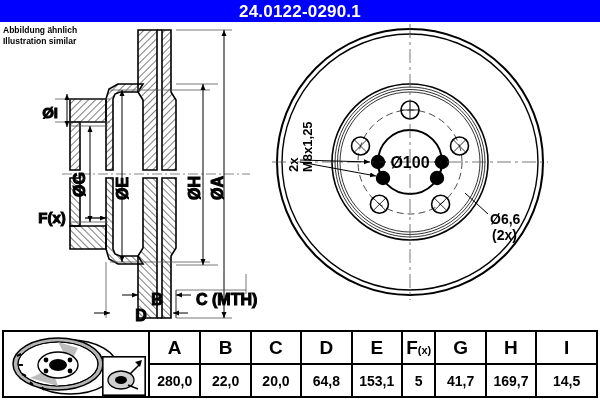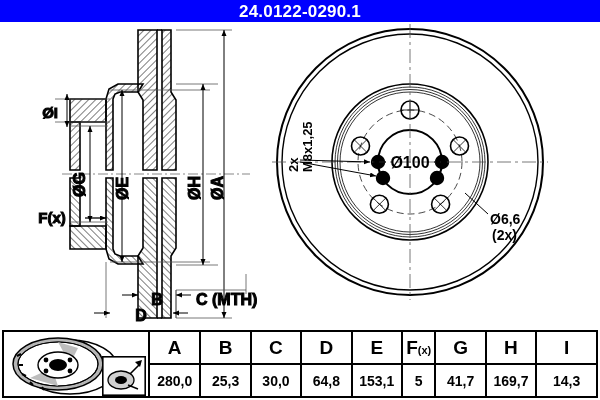--- a/index.html
+++ b/index.html
@@ -70,20 +70,24 @@
 </style>
 </head>
 <body>
 
 <div id="root">
 
   <div class="banner">
     <span>24.0122-0290.1</span>
   </div>
 
+  <div class="caption">
+    <div>Abbildung ähnlich</div>
+    <div>Illustration similar</div>
+  </div>
 
   <div class="drawing">
   <svg width="600" height="306" viewBox="0 0 600 306" xmlns="http://www.w3.org/2000/svg">
     <defs>
       <pattern id="hatchR" width="5" height="5" patternTransform="rotate(45)" patternUnits="userSpaceOnUse">
         <line x1="0" y1="0" x2="0" y2="5" stroke="#000" stroke-width="1"></line>
       </pattern>
       <pattern id="hatchL" width="5" height="5" patternTransform="rotate(-45)" patternUnits="userSpaceOnUse">
         <line x1="0" y1="0" x2="0" y2="5" stroke="#000" stroke-width="1"></line>
       </pattern>
@@ -314,25 +318,25 @@
         <td style="width: 11.3%;">C</td>
         <td style="width: 11.3%;">D</td>
         <td style="width: 11.3%;">E</td>
         <td class="fx" style="width: 7.5%;">F<sub>(x)</sub></td>
         <td style="width: 11.3%;">G</td>
         <td style="width: 11.3%;">H</td>
         <td class="last" style="width: 13.4%;">I</td>
       </tr>
       <tr class="vals">
         <td class="first">280,0</td>
-        <td>25,3</td>
-        <td>30,0</td>
+        <td>22,0</td>
+        <td>20,0</td>
         <td>64,8</td>
         <td>153,1</td>
         <td>5</td>
         <td>41,7</td>
         <td>169,7</td>
-        <td class="last">14,3</td>
+        <td class="last">14,5</td>
       </tr>
     </tbody>
       </table>
   </div>
 </div>
 
 </body></html>

